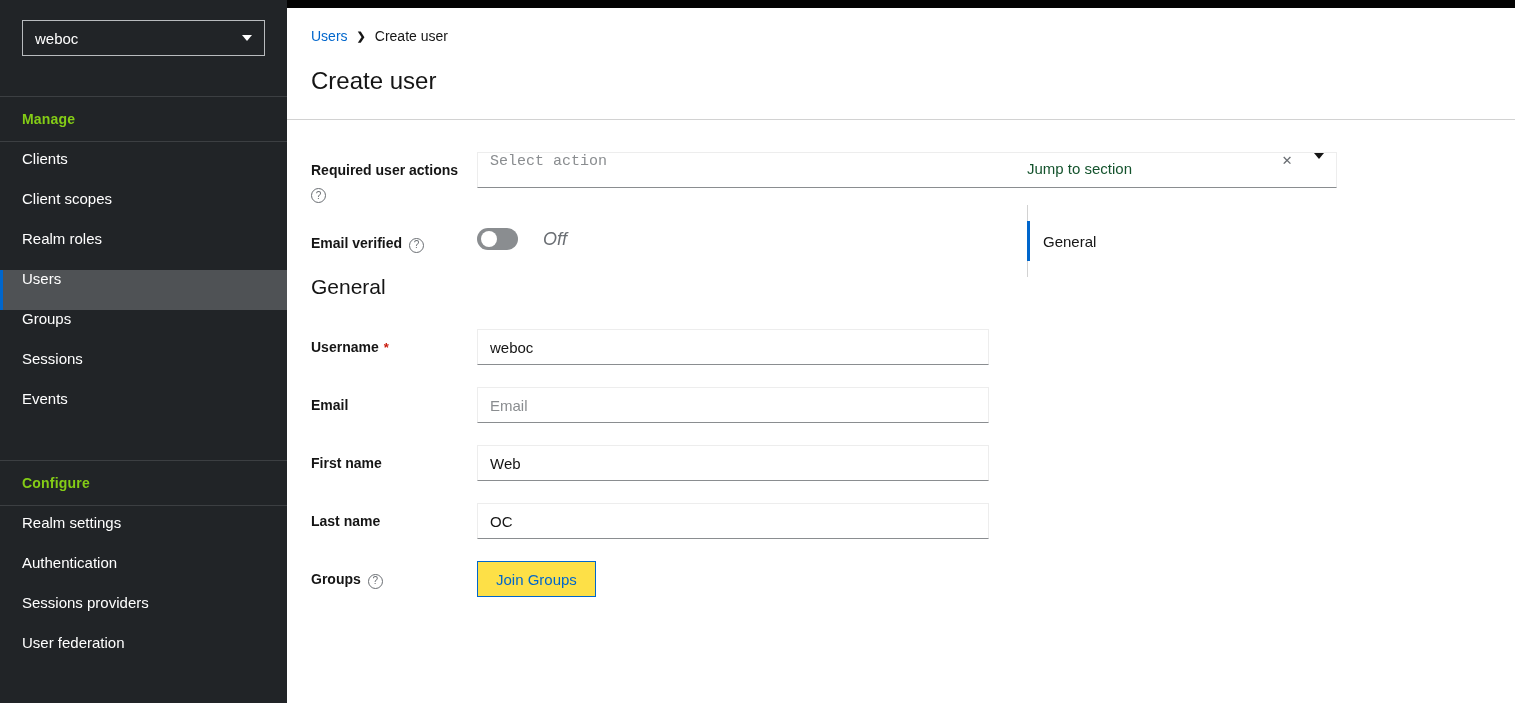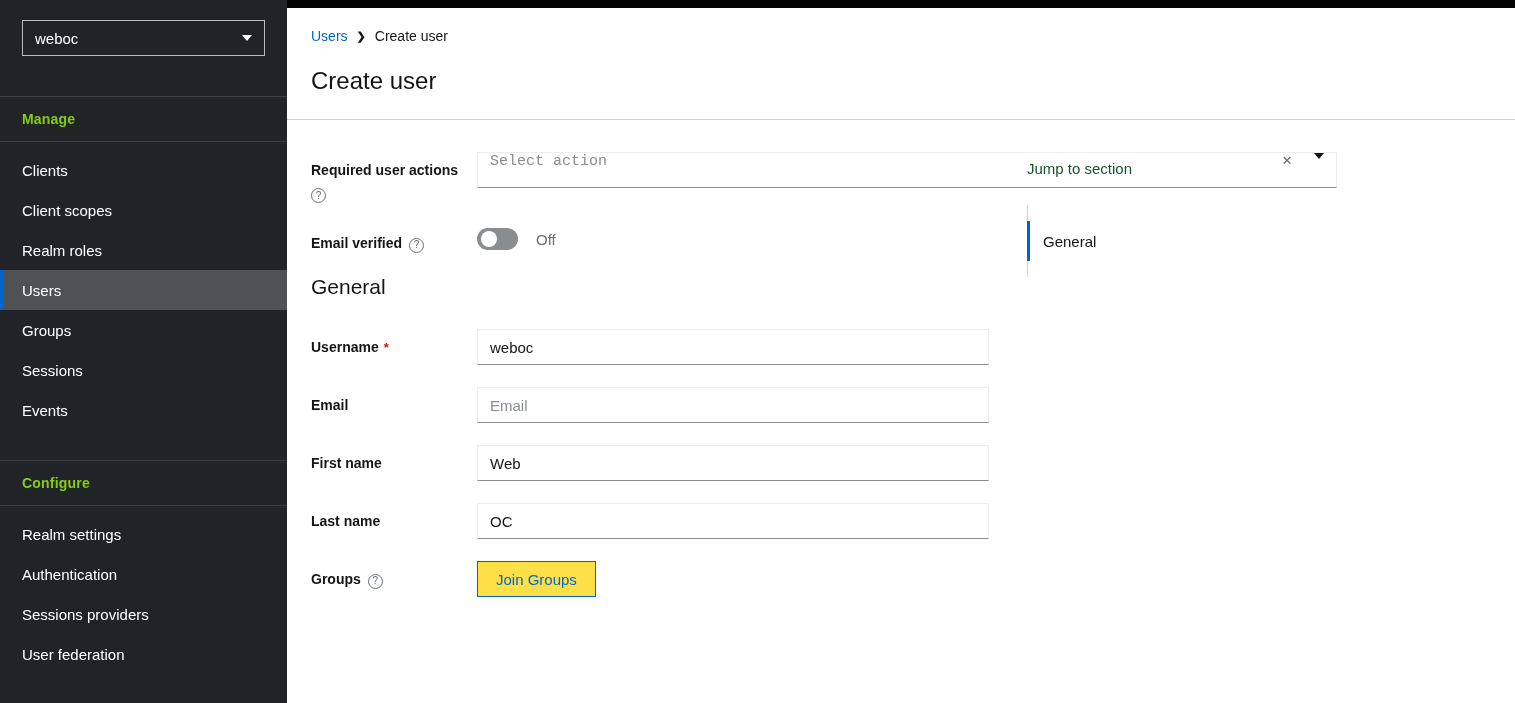--- a/index.html
+++ b/index.html
@@ -69,21 +69,20 @@
     font-size: 14px;
     font-weight: 700;
     padding: 14px 22px 14px 22px;
     letter-spacing: .2px;
   }
   .nav-list { padding: 8px 0 0 0; }
   .nav-item {
     position: relative;
     height: 40px;
     display: flex;
-    align-items: center;
     padding: 0 22px;
     color: #ffffff;
     font-size: 15px;
     cursor: pointer;
   }
   .nav-item.active {
     background: #4f5255;
   }
   .nav-item.active::before {
     content: "";
@@ -248,23 +247,24 @@
     cursor: pointer;
   }
   .toggle-knob {
     position: absolute;
     top: 3px; left: 4px;
     width: 16px; height: 16px;
     border-radius: 50%;
     background: #ffffff;
   }
   .toggle-label {
-    margin-left: 18px;
+    margin-left: 25px;
     color: #6a6e73;
-    font-size: 15px;
+    font-size: 18px;
+    font-style: italic;
   }
 
   .section-title {
     font-size: 21px;
     font-weight: 400;
     color: #151515;
     margin: 18px 0 30px 0;
   }
 
   .btn-secondary {

